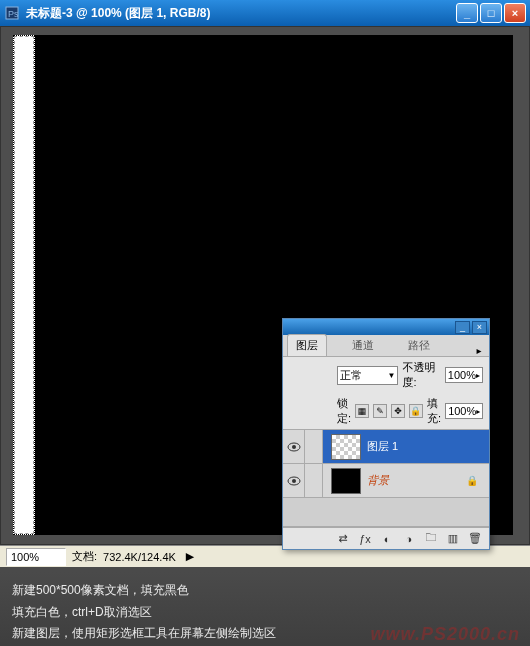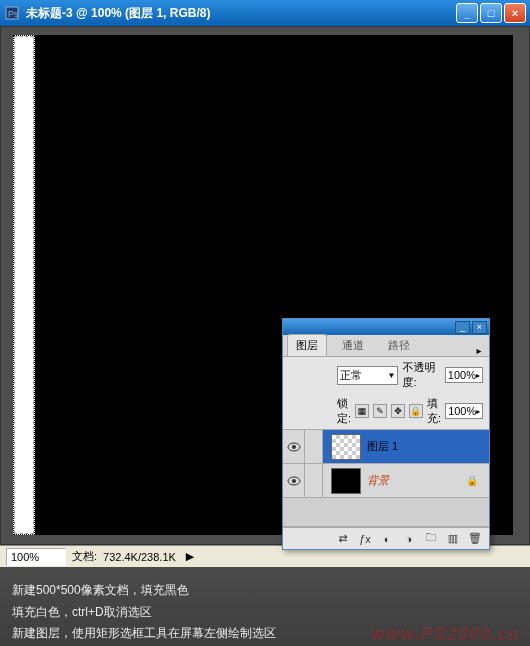--- a/index.html
+++ b/index.html
@@ -24,39 +24,39 @@
 
 .statusbar { position: absolute; bottom: 0; left: 0; right: 0; height: 22px; background: #ece9d8; border-top: 1px solid #888; display: flex; align-items: center; font-size: 11px; color: #000; }
 .zoom-box { width: 60px; padding: 2px 4px; border: 1px inset #fff; background: #fff; margin: 0 6px; }
 .doc-info { padding: 0 6px; }
 .status-arrow { width: 16px; text-align: center; }
 
 
 .layers-panel { position: absolute; top: 318px; left: 282px; width: 208px; background: #e5e5e5; border: 1px solid #5b87b4; box-shadow: 2px 2px 6px rgba(0,0,0,0.4); }
 .panel-titlebar { height: 16px; background: linear-gradient(#4aa0e8, #1565b0); display: flex; justify-content: flex-end; align-items: center; padding: 0 2px; gap: 2px; }
 .panel-tb-btn { width: 15px; height: 13px; background: #3a85c8; border: 1px solid #1a5590; display: flex; align-items: center; justify-content: center; color: #fff; font-size: 9px; cursor: pointer; }
-.panel-tabs { display: flex; height: 22px; background: #d8d8d8; border-bottom: 1px solid #aaa; align-items: flex-end; padding-left: 4px; gap: 6px; }
+.panel-tabs { display: flex; height: 22px; background: #d8d8d8; border-bottom: 1px solid #aaa; align-items: flex-end; padding-left: 4px; gap: 16px; }
 .tab { padding: 3px 8px; font-size: 11px; color: #555; border: 1px solid transparent; border-bottom: none; cursor: pointer; }
 .tab.active { background: #e5e5e5; border-color: #aaa; color: #000; border-radius: 3px 3px 0 0; }
 .tab-menu { margin-left: auto; width: 16px; text-align: center; font-size: 10px; cursor: pointer; padding-right: 4px; }
 
 .panel-row { display: flex; align-items: center; padding: 3px 6px; font-size: 11px; gap: 4px; margin-left: 48px; }
 .blend-select { border: 1px solid #888; background: #fff; padding: 1px 2px; width: 74px; display: flex; justify-content: space-between; align-items: center; cursor: pointer; }
 .pct-input { border: 1px solid #888; background: #fff; padding: 1px 2px; width: 44px; display: flex; justify-content: space-between; align-items: center; cursor: text; }
 .lock-icons { display: flex; gap: 4px; }
 .lock-ico { width: 14px; height: 14px; border: 1px solid #999; background: #ddd; display: flex; align-items: center; justify-content: center; font-size: 9px; cursor: pointer; }
 
 .layers-list { background: #cfcfcf; border-top: 1px solid #aaa; border-bottom: 1px solid #aaa; }
 .layer-row { display: flex; align-items: center; height: 34px; border-bottom: 1px solid #aaa; }
 .eye-col { width: 22px; height: 100%; display: flex; align-items: center; justify-content: center; border-right: 1px solid #aaa; background: #d8d8d8; cursor: pointer; }
 .link-col { width: 18px; height: 100%; border-right: 1px solid #aaa; background: #d8d8d8; }
 .thumb { width: 30px; height: 26px; margin: 0 4px; border: 1px solid #666; background: #000; }
 .thumb.transparent { background: repeating-conic-gradient(#ccc 0% 25%, #fff 0% 50%) 0 0/8px 8px; }
 .layer-name { flex: 1; font-size: 11px; padding-left: 2px; }
-.layer-row.selected .layer-name-wrap { background: #2a65c0; color: #000000; }
+.layer-row.selected .layer-name-wrap { background: #2a65c0; color: #ffffff; }
 .layer-name-wrap { flex: 1; height: 100%; display: flex; align-items: center; padding: 0 4px; }
 .lock-indicator { margin-right: 6px; font-size: 10px; }
 
 .layers-empty { height: 28px; background: #cfcfcf; }
 
 .panel-footer { height: 22px; background: #e5e5e5; border-top: 1px solid #aaa; display: flex; align-items: center; justify-content: flex-end; gap: 6px; padding: 0 6px; }
 .footer-btn { width: 16px; height: 16px; display: flex; align-items: center; justify-content: center; font-size: 11px; color: #333; cursor: pointer; }
 
 
 .instructions { position: absolute; top: 572px; left: 0; right: 0; padding: 8px 12px; color: #eaeaea; font-size: 12px; line-height: 1.8; background: linear-gradient(#4a4a4a, #3d3d3d); }
@@ -85,21 +85,21 @@
 
   <div class="canvas-area">
     <div class="canvas">
       <div class="selection-strip"></div>
     </div>
   </div>
 
   <div class="statusbar">
     <div class="zoom-box">100%</div>
     <span>文档:</span>
-    <span class="doc-info">732.4K/238.1K</span>
+    <span class="doc-info">732.4K/124.4K</span>
     <span class="status-arrow">▶</span>
   </div>
 </div>
 
 <div class="layers-panel">
   <div class="panel-titlebar">
     <div class="panel-tb-btn">_</div>
     <div class="panel-tb-btn">×</div>
   </div>
   <div class="panel-tabs">

